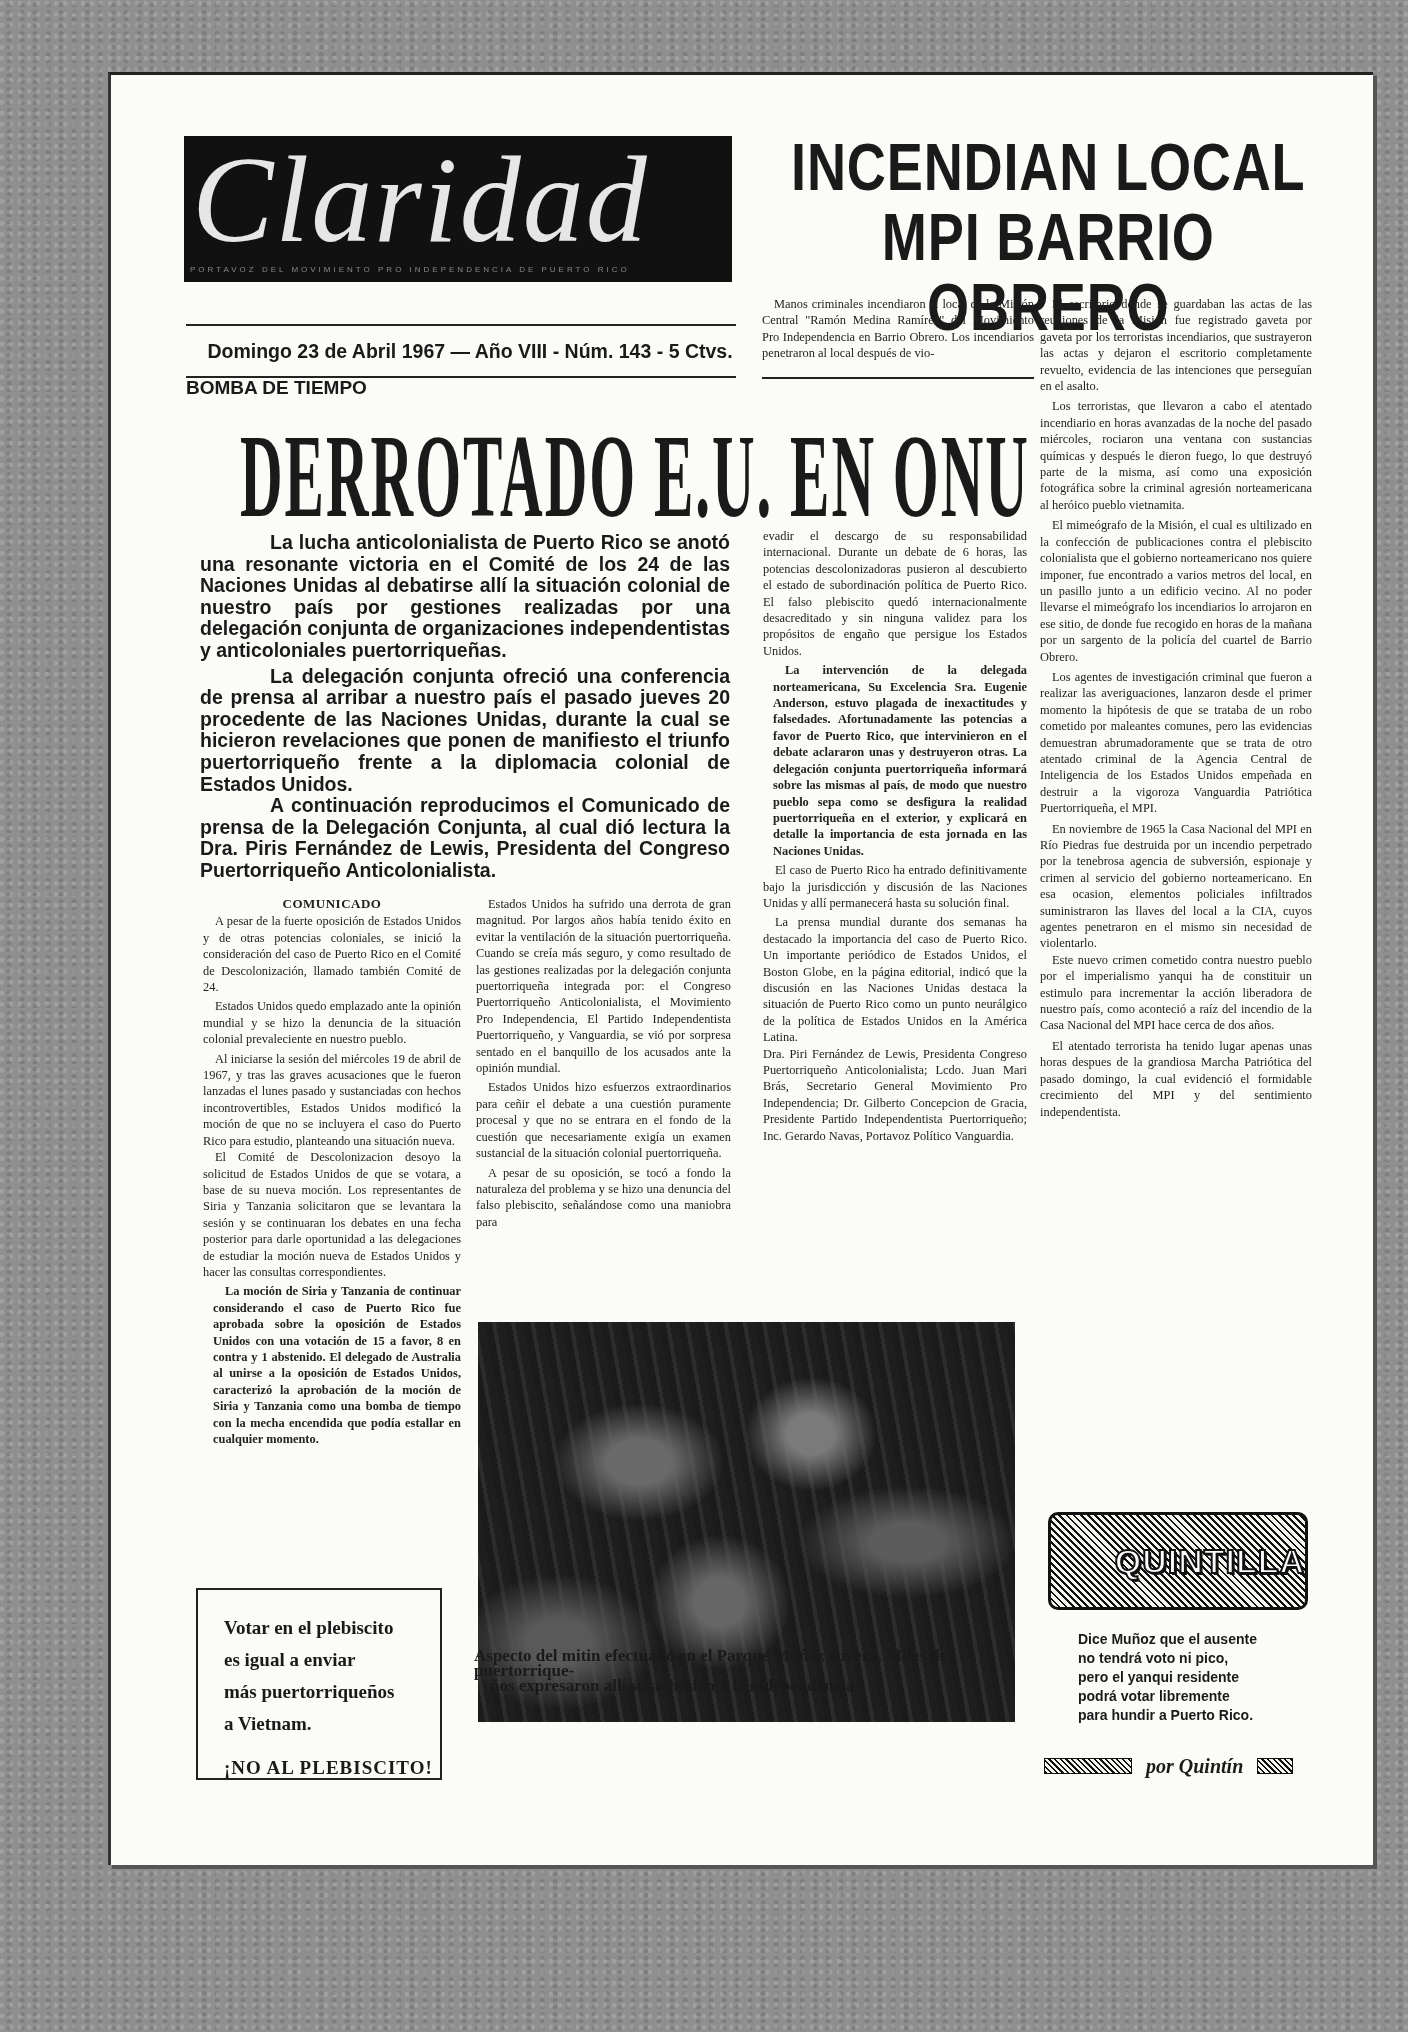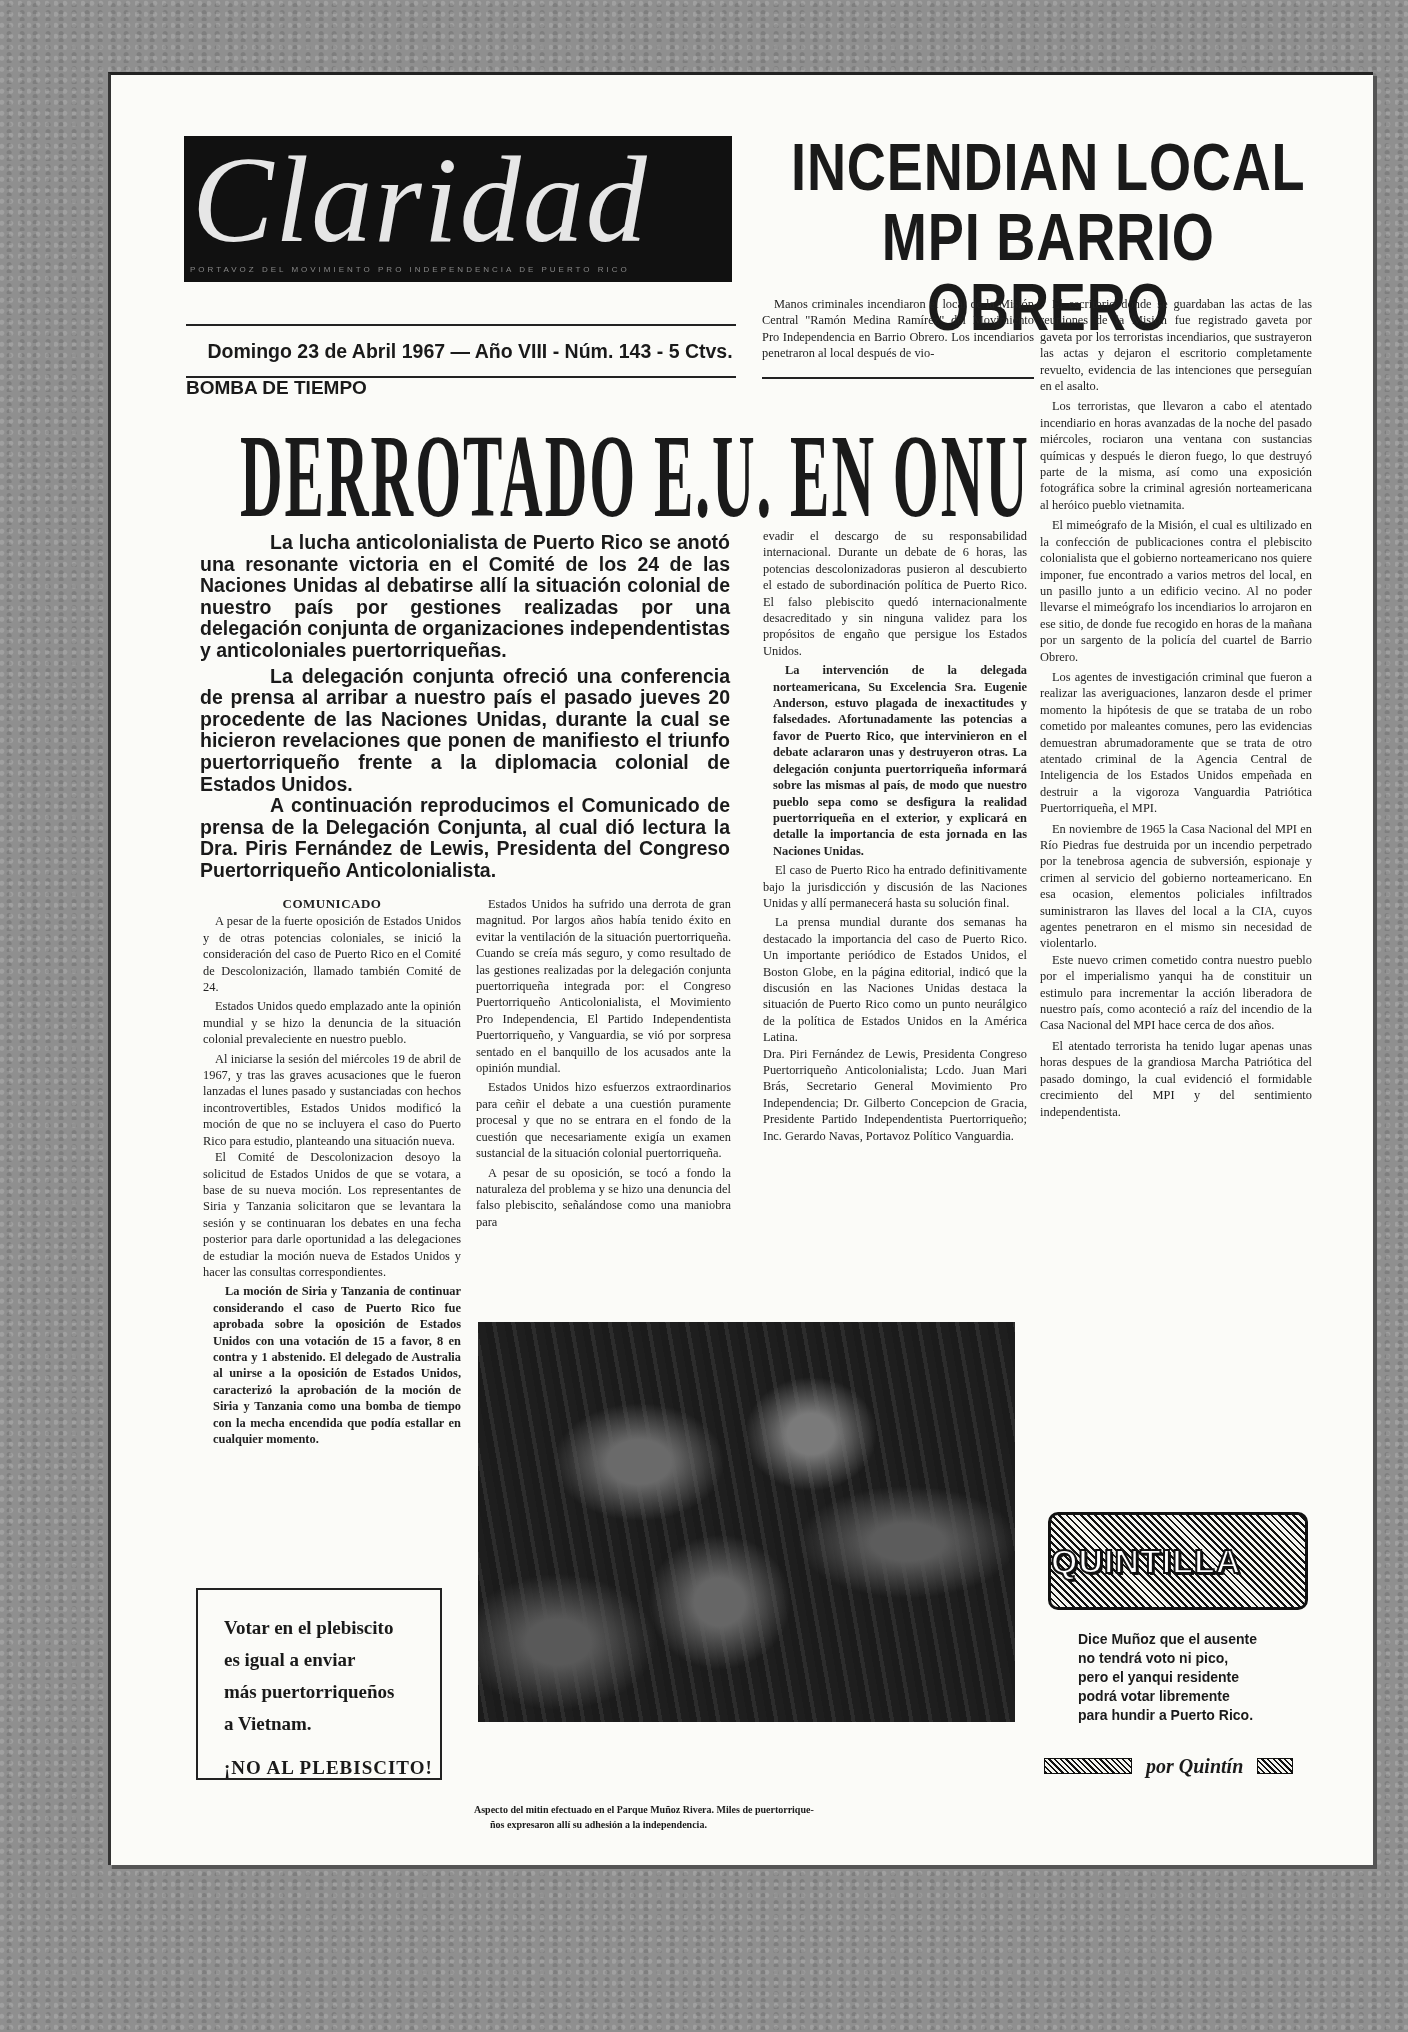--- a/index.html
+++ b/index.html
@@ -97,30 +97,30 @@
     background:
       radial-gradient(ellipse at 30% 35%, #6a6a6a 0 6%, transparent 16%),
       radial-gradient(ellipse at 62% 28%, #7a7a7a 0 5%, transparent 14%),
       radial-gradient(ellipse at 80% 55%, #5c5c5c 0 6%, transparent 18%),
       radial-gradient(ellipse at 45% 70%, #666 0 6%, transparent 17%),
       radial-gradient(ellipse at 15% 80%, #595959 0 5%, transparent 15%),
       repeating-linear-gradient(80deg, #1b1b1b 0 7px, #2c2c2c 7px 11px, #1e1e1e 11px 19px),
       #1d1d1d;
   }
   .caption {
-    left: 474px; top: 1802px; width: 548px;
-    font-family: "Liberation Serif", serif; font-weight: bold; font-size: 10px; line-height: 15px;
+    left: 474px; top: 1648px; width: 548px;
+    font-family: "Liberation Serif", serif; font-weight: bold; font-size: 17px; line-height: 15px;
   }
   .caption .line2 { padding-left: 16px; }
 
   .quintilla-badge {
     left: 1048px; top: 1512px; width: 254px; height: 92px;
     border: 3px solid #111; border-radius: 10px;
     background: repeating-linear-gradient(45deg, #111 0 2px, #f5f5f0 2px 5px);
-    display: flex; align-items: center; justify-content: flex-start;
+    display: flex; align-items: center; justify-content: flex-end;
   }
   .quintilla-text {
     font-family: "Liberation Sans", sans-serif; font-weight: bold; font-size: 34px;
     color: #fff; letter-spacing: 1px;
     -webkit-text-stroke: 2px #111;
     text-shadow: 2px 2px 0 #111;
   }
   .verse {
     left: 1078px; top: 1630px; width: 220px;
     font-family: "Liberation Sans", sans-serif; font-weight: bold; font-size: 14px; line-height: 19px;

